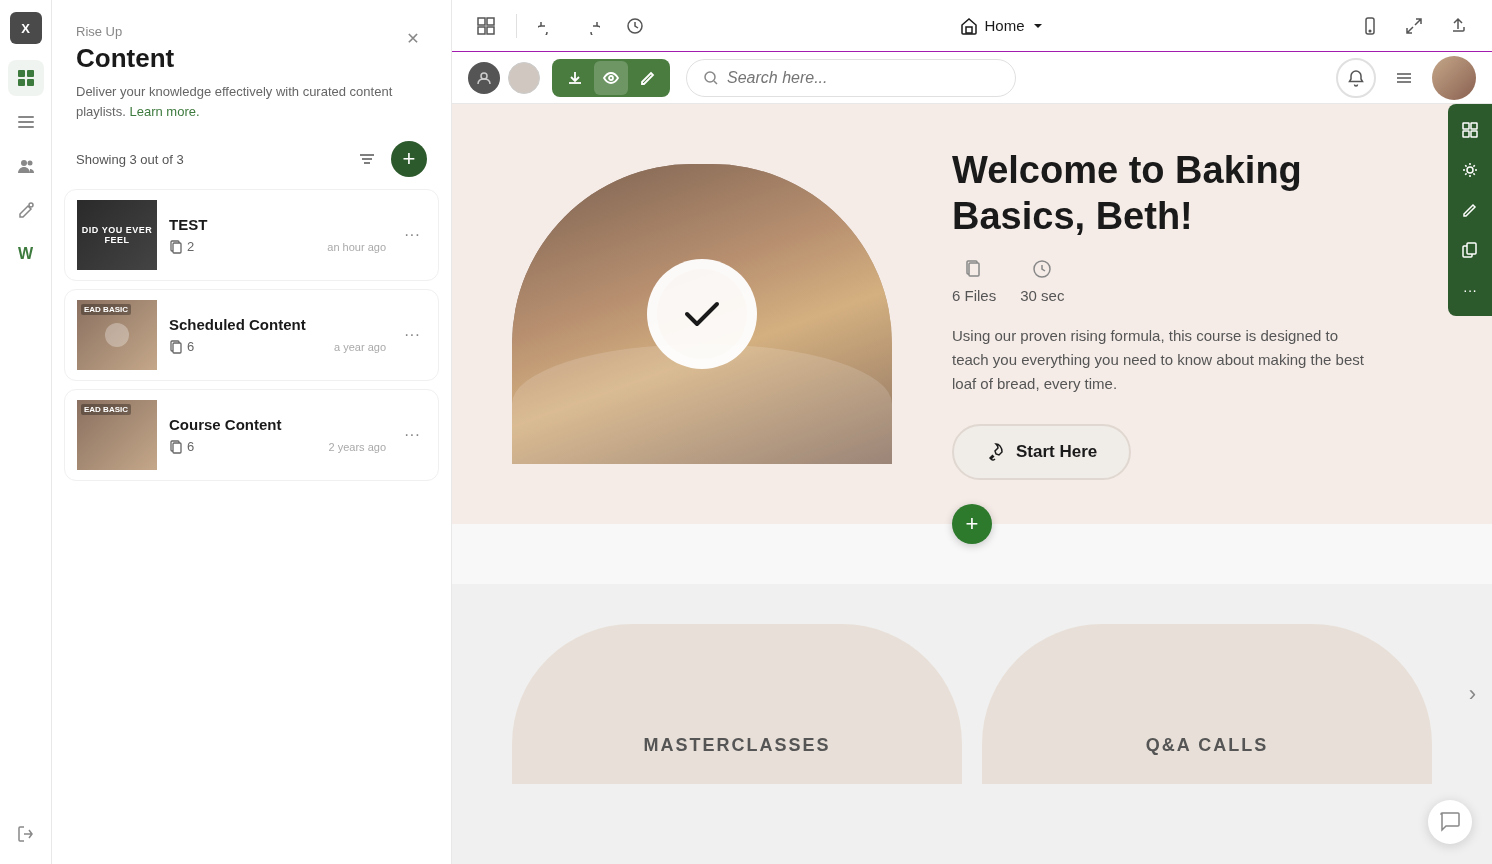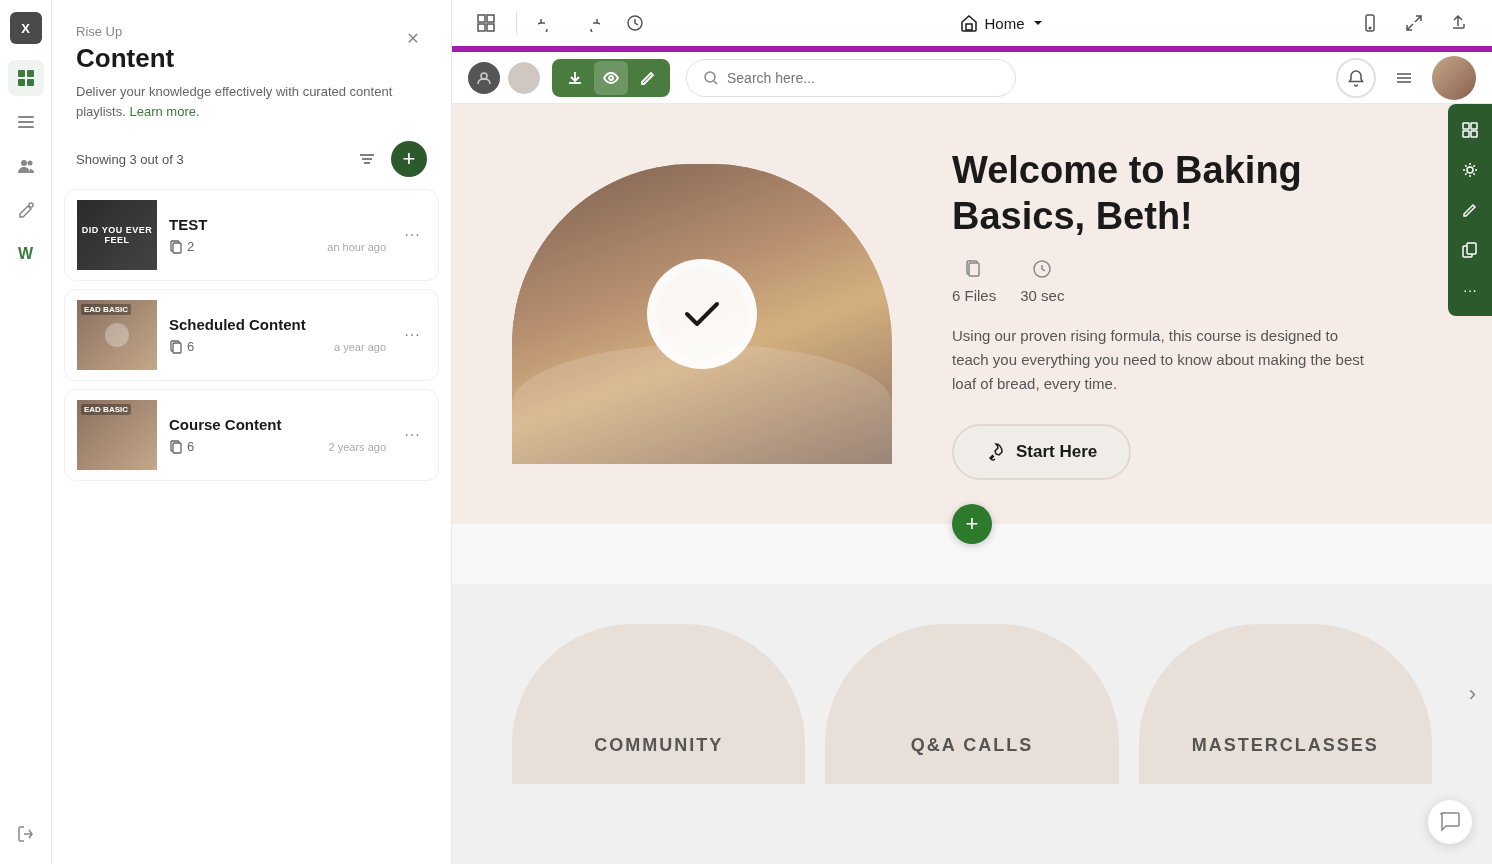--- a/index.html
+++ b/index.html
@@ -202,21 +202,21 @@
     .main-area {
       flex: 1;
       display: flex;
       flex-direction: column;
       overflow: hidden;
     }
 
     .top-toolbar {
       height: 52px;
       background: #fff;
-      border-bottom: 6px solid #a21caf;
+      border-bottom: 1px solid #a21caf;
       display: flex;
       align-items: center;
       padding: 0 16px;
       gap: 8px;
     }
     .toolbar-btn {
       width: 36px; height: 36px;
       display: flex; align-items: center; justify-content: center;
       cursor: pointer;
       color: #555;
@@ -276,24 +276,25 @@
       background: #fff;
       border-radius: 20px;
       display: flex;
       align-items: center;
       padding: 0 16px;
       gap: 8px;
       margin: 0 8px;
     }
     .search-input {
       border: none; outline: none;
-      font-size: 14px;
+      font-size: 16px;
       color: #4d7c0f;
       flex: 1;
       background: transparent;
+      font-style: italic;
     }
 
     
     .page-content {
       flex: 1;
       overflow-y: auto;
       position: relative;
     }
 
     
@@ -786,27 +787,24 @@
         </button>
       </div>
 
       <div class="add-section-btn">+</div>
     </div>
 
     <div style="height: 60px; background: #f8f8f8;"></div>
 
     <div class="nav-cards-section" style="position:relative;">
       <div class="nav-card">
-        <span class="nav-card-label">COMMUNITY</span>
+        <span class="nav-card-label">MASTERCLASSES</span>
       </div>
       <div class="nav-card">
         <span class="nav-card-label">Q&amp;A CALLS</span>
-      </div>
-      <div class="nav-card">
-        <span class="nav-card-label">MASTERCLASSES</span>
       </div>
 
       <div style="position:absolute;right:16px;top:50%;transform:translateY(-50%);font-size:22px;color:#888;cursor:pointer;">›</div>
     </div>
   </div>
 </div>
 
 <div style="position:fixed;right:0;top:104px;width:44px;background:#2d5a2d;display:flex;flex-direction:column;align-items:center;padding:8px 0;gap:4px;border-radius:8px 0 0 8px;z-index:100;">
   <div class="right-tb-btn">
     <svg width="16" height="16" viewBox="0 0 16 16" fill="none" stroke="#fff" stroke-width="1.5">

